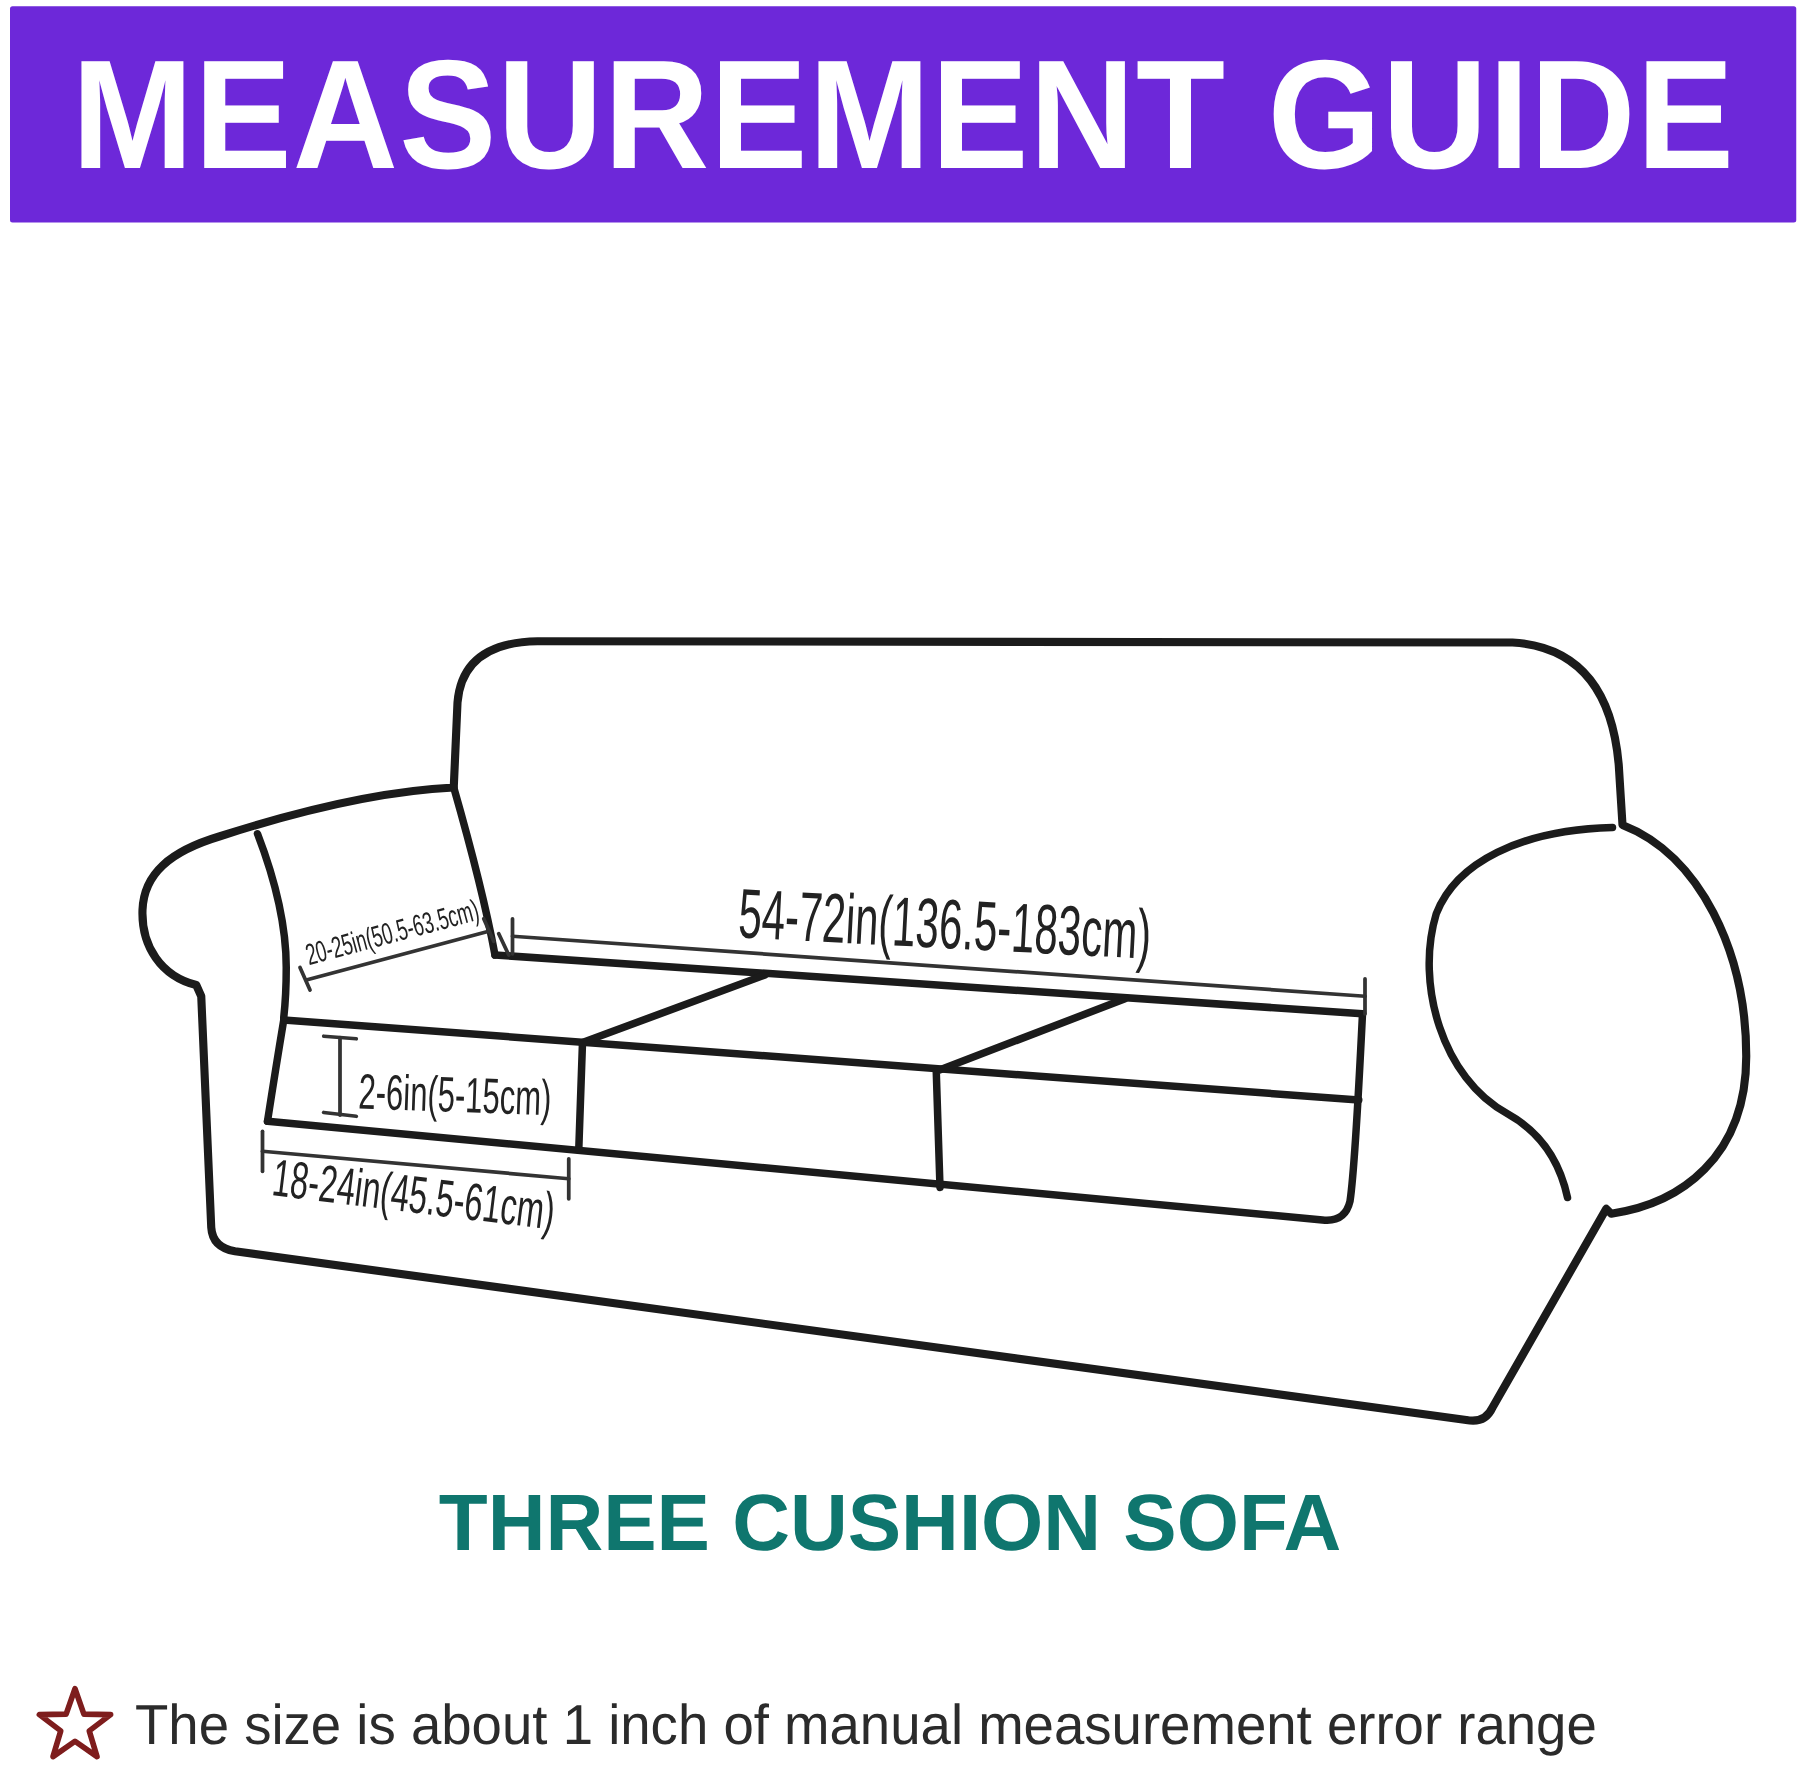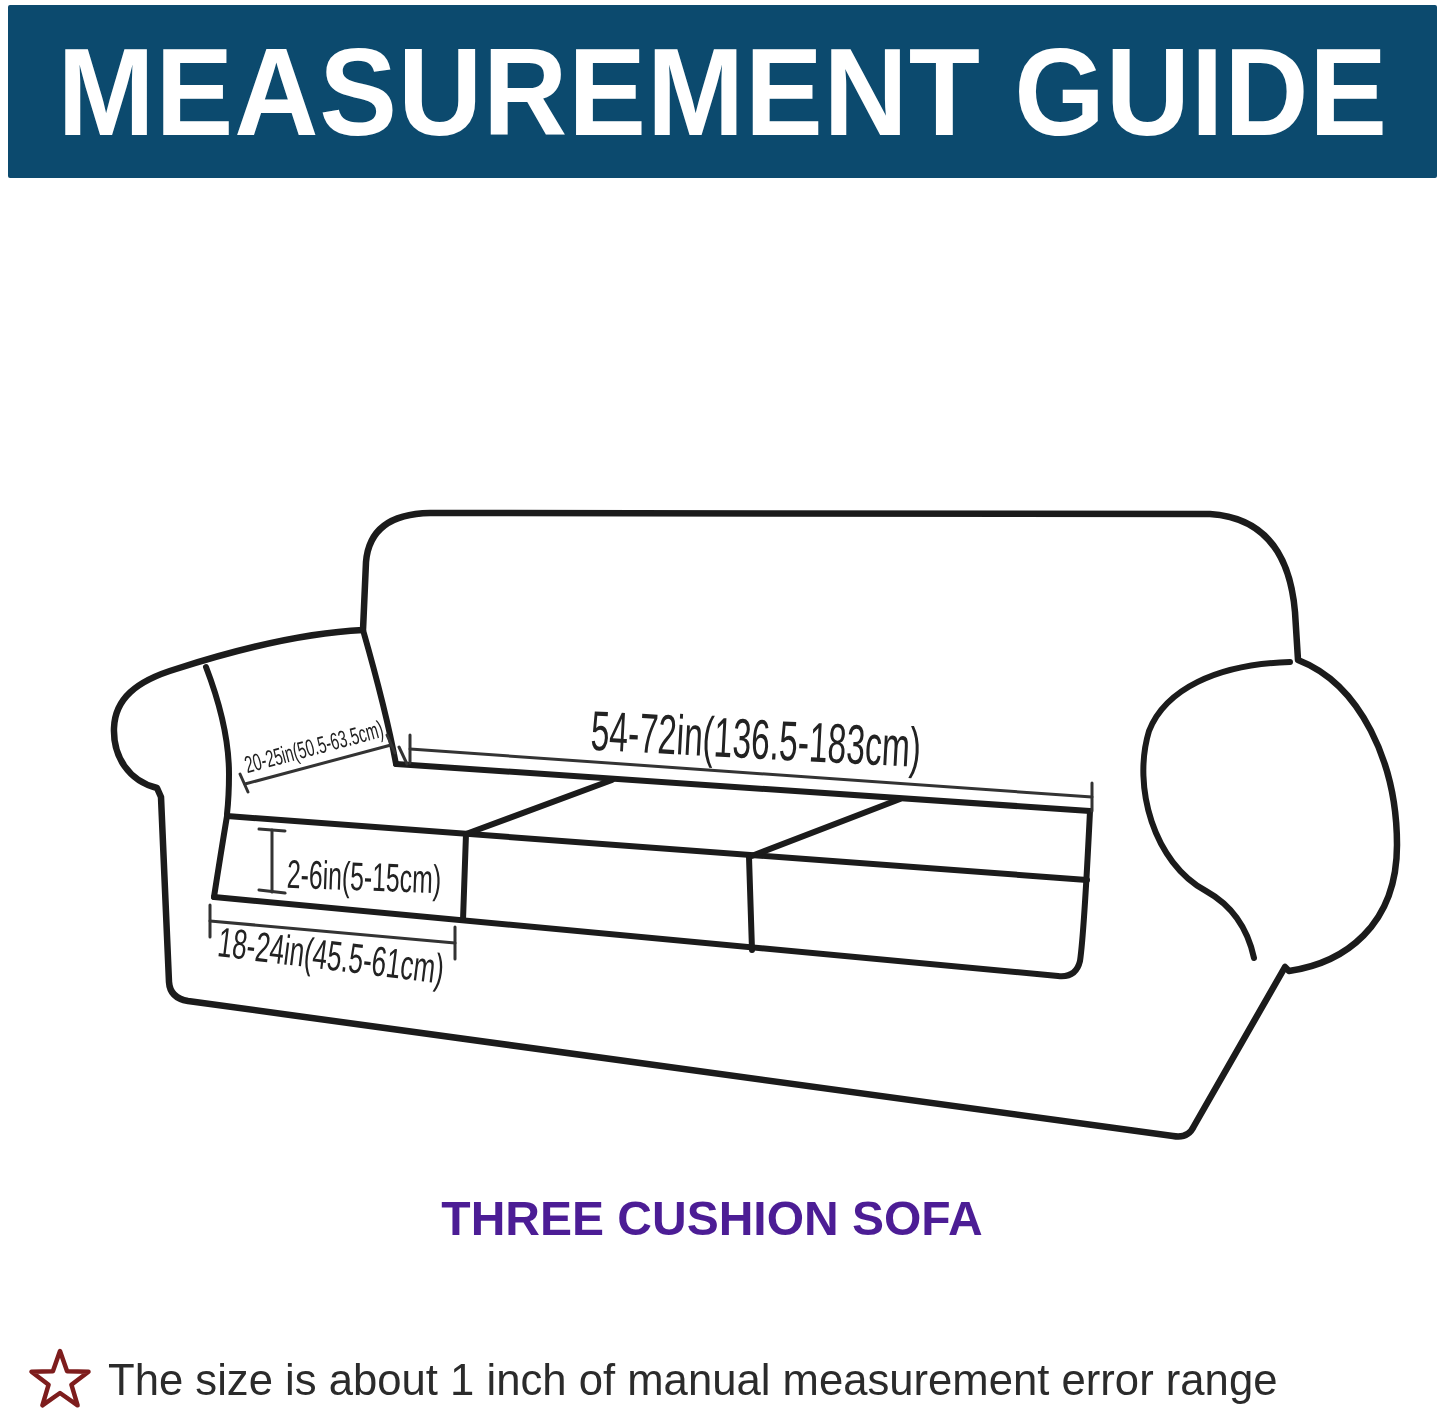--- a/index.html
+++ b/index.html
@@ -13,31 +13,31 @@
   .dim-label{position:absolute;white-space:nowrap;color:#222;font-weight:500;}
   .lbl-arm{left:314px;top:747px;font-size:24px;
            transform:translate(-50%,-50%) rotate(-15deg) scaleX(0.62);}
   .lbl-seat{left:756px;top:739px;font-size:56px;
             transform:translate(-50%,-50%) rotate(3deg) scaleX(0.60);}
   .lbl-thick{left:364px;top:877px;font-size:40px;
              transform:translate(-50%,-50%) rotate(2deg) scaleX(0.62);}
   .lbl-depth{left:331px;top:956px;font-size:42px;
              transform:translate(-50%,-50%) rotate(7deg) scaleX(0.62);}
   .caption{position:absolute;left:712px;top:1218px;transform:translate(-50%,-50%);
-           font-size:48px;font-weight:bold;color:#4c1d95;letter-spacing:0px;white-space:nowrap;}
+           font-size:64px;font-weight:bold;color:#0f766e;letter-spacing:0px;white-space:nowrap;}
   .footnote{position:absolute;left:20px;top:1344px;width:1420px;height:72px;
             display:flex;align-items:center;}
   .footnote-star{width:80px;height:70px;flex:0 0 auto;}
   .footnote-text{font-size:45px;margin-left:8px;white-space:nowrap;
                  transform:scaleX(0.97);transform-origin:left center;}
 </style>
 </head>
 <body>
 
-<div class="banner" style="background-color: #0c4a6e;">
+<div class="banner" style="background-color: #6d28d9;">
   <div class="banner-text" style="color: rgb(255, 255, 255);">MEASUREMENT GUIDE</div>
 </div>
 
 <svg class="sofa-svg" viewBox="0 0 1445 1414" xmlns="http://www.w3.org/2000/svg">
 
   <g fill="none" stroke-linecap="round" stroke-linejoin="round" stroke-width="6.5" style="stroke: rgb(27, 27, 27);">
     <path d="
       M 363,630 L 366,562 Q 370,514 430,513 L 1210,514 Q 1287,519 1295,612 L 1298,660
       C 1360,684 1397,762 1397,845
       C 1397,926 1344,963 1289,971

